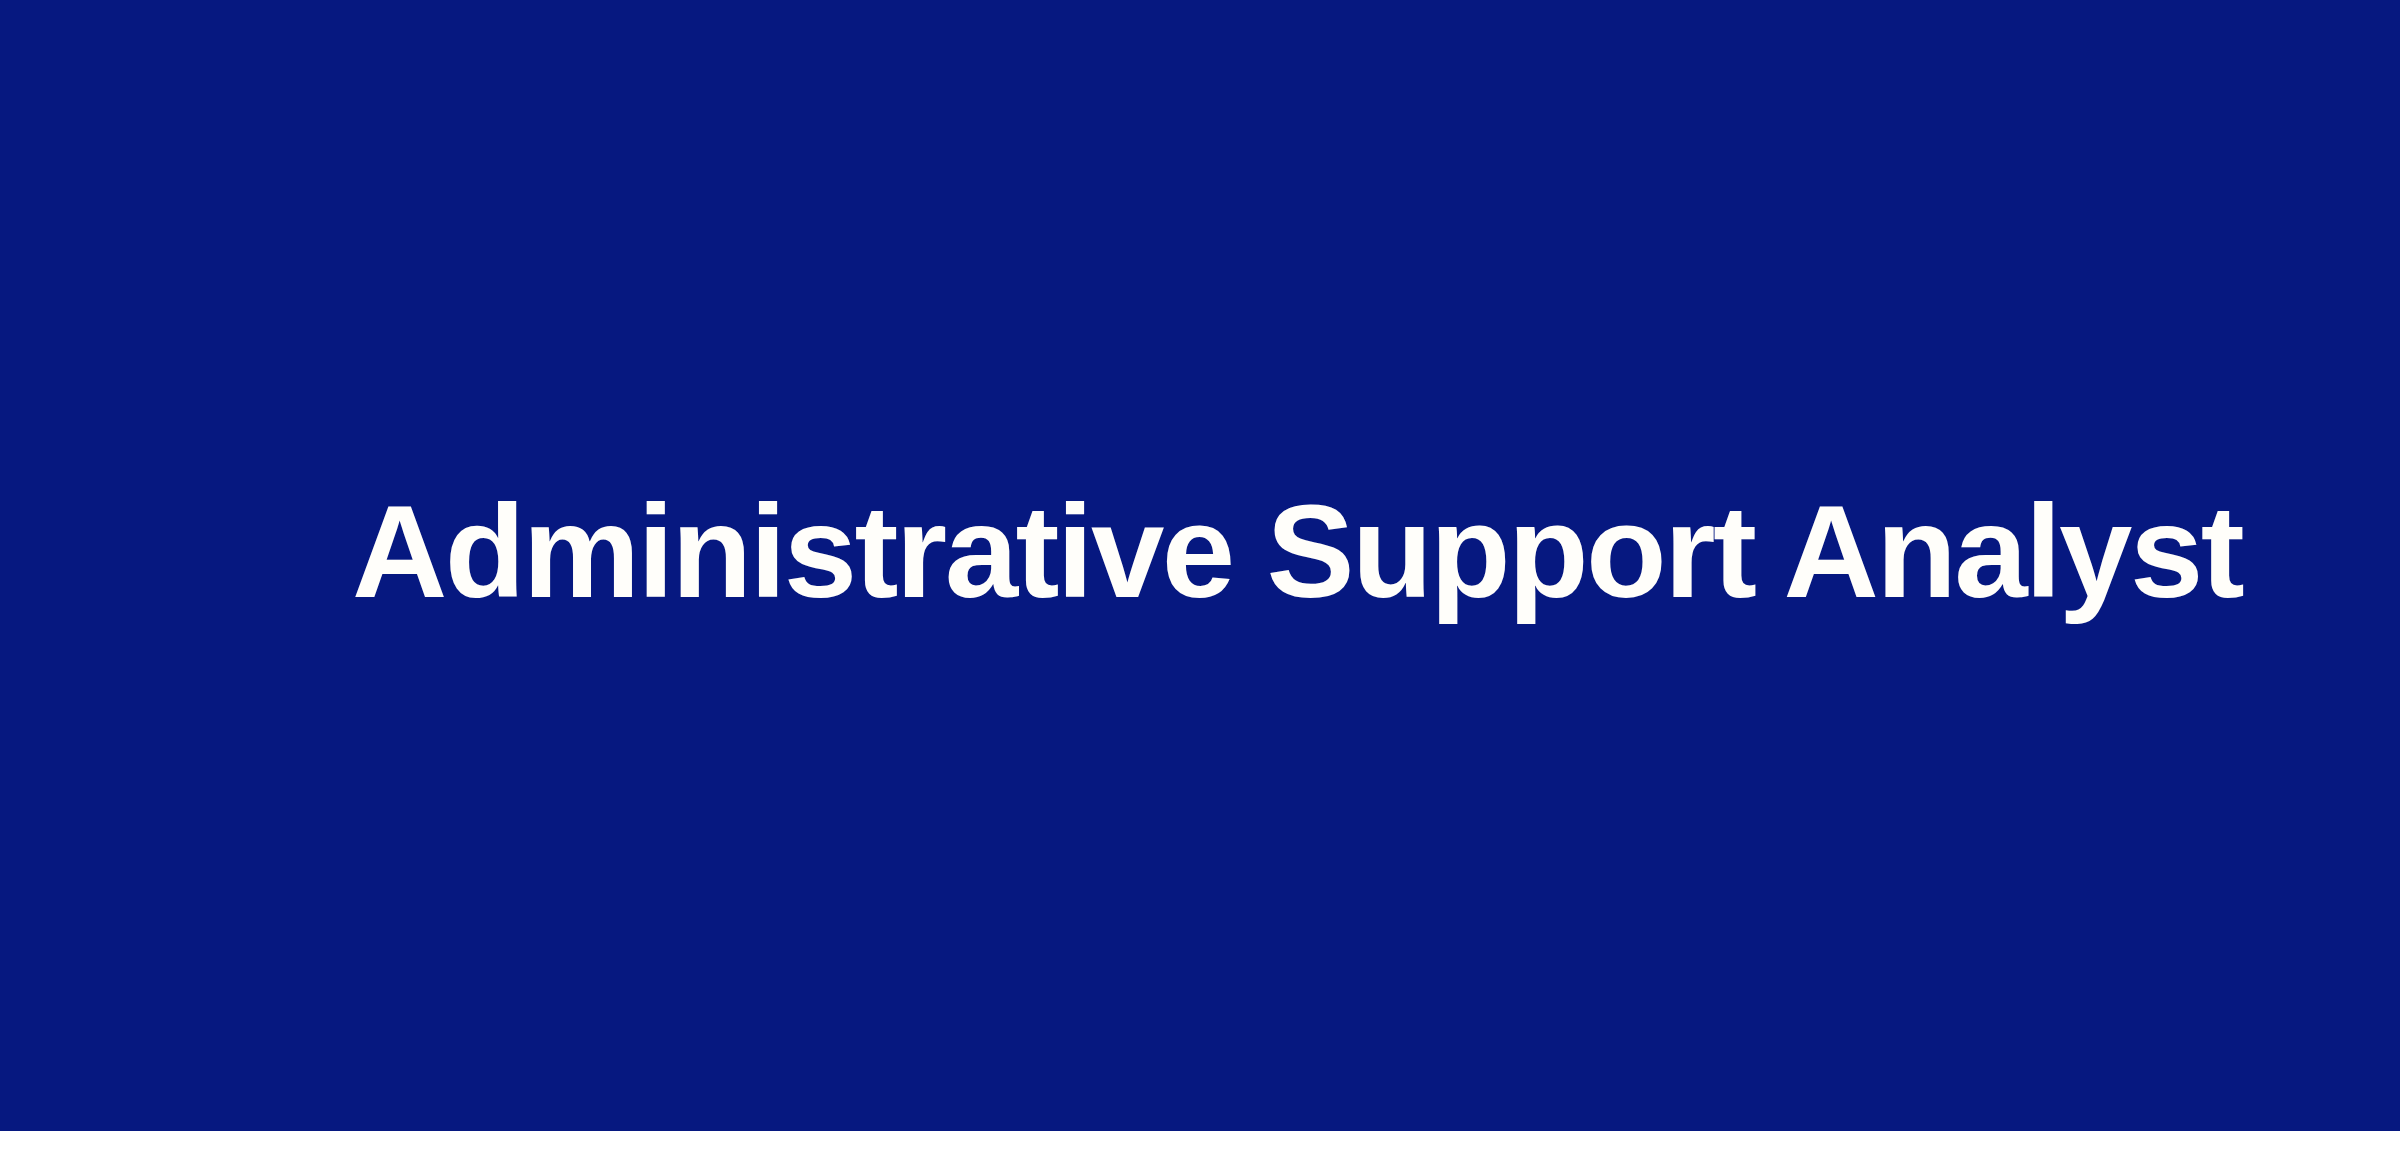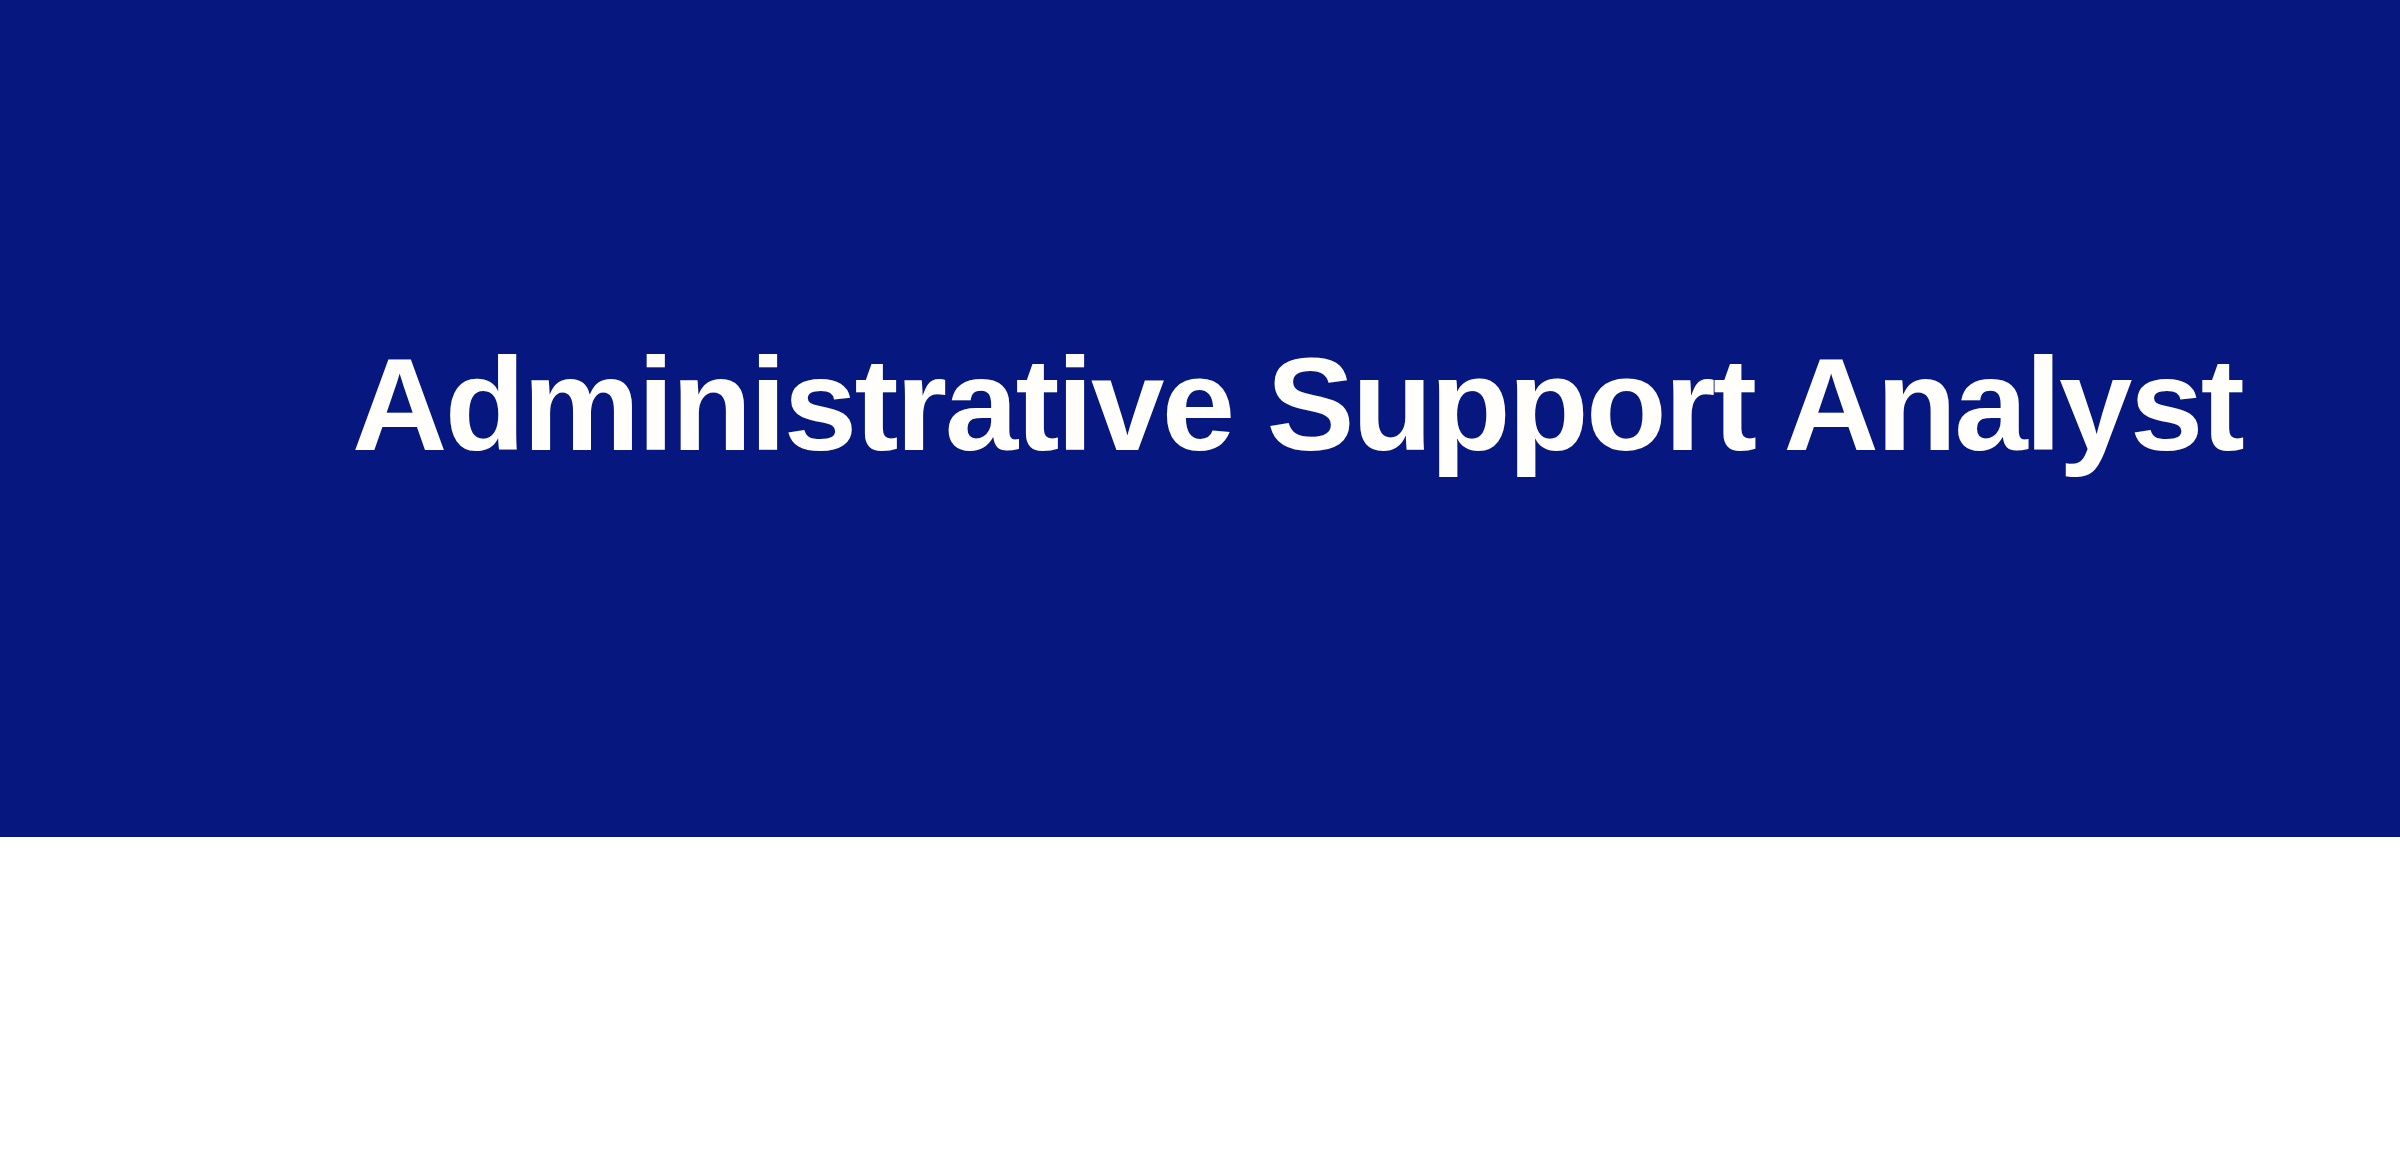--- a/index.html
+++ b/index.html
@@ -13,21 +13,21 @@
     height: 1173px;
     overflow: hidden;
     font-family: "Liberation Sans", sans-serif;
   }
 
   
   .banner {
     position: relative;
     box-sizing: border-box;
     width: 2400px;
-    height: 837px;
+    height: 1131px;
     background-color: #061880;
     display: flex;
     flex-direction: column;
     align-items: flex-start;
     justify-content: center;
     
     padding-left: 352px;
     padding-right: 120px;
     
     padding-bottom: 26px;

